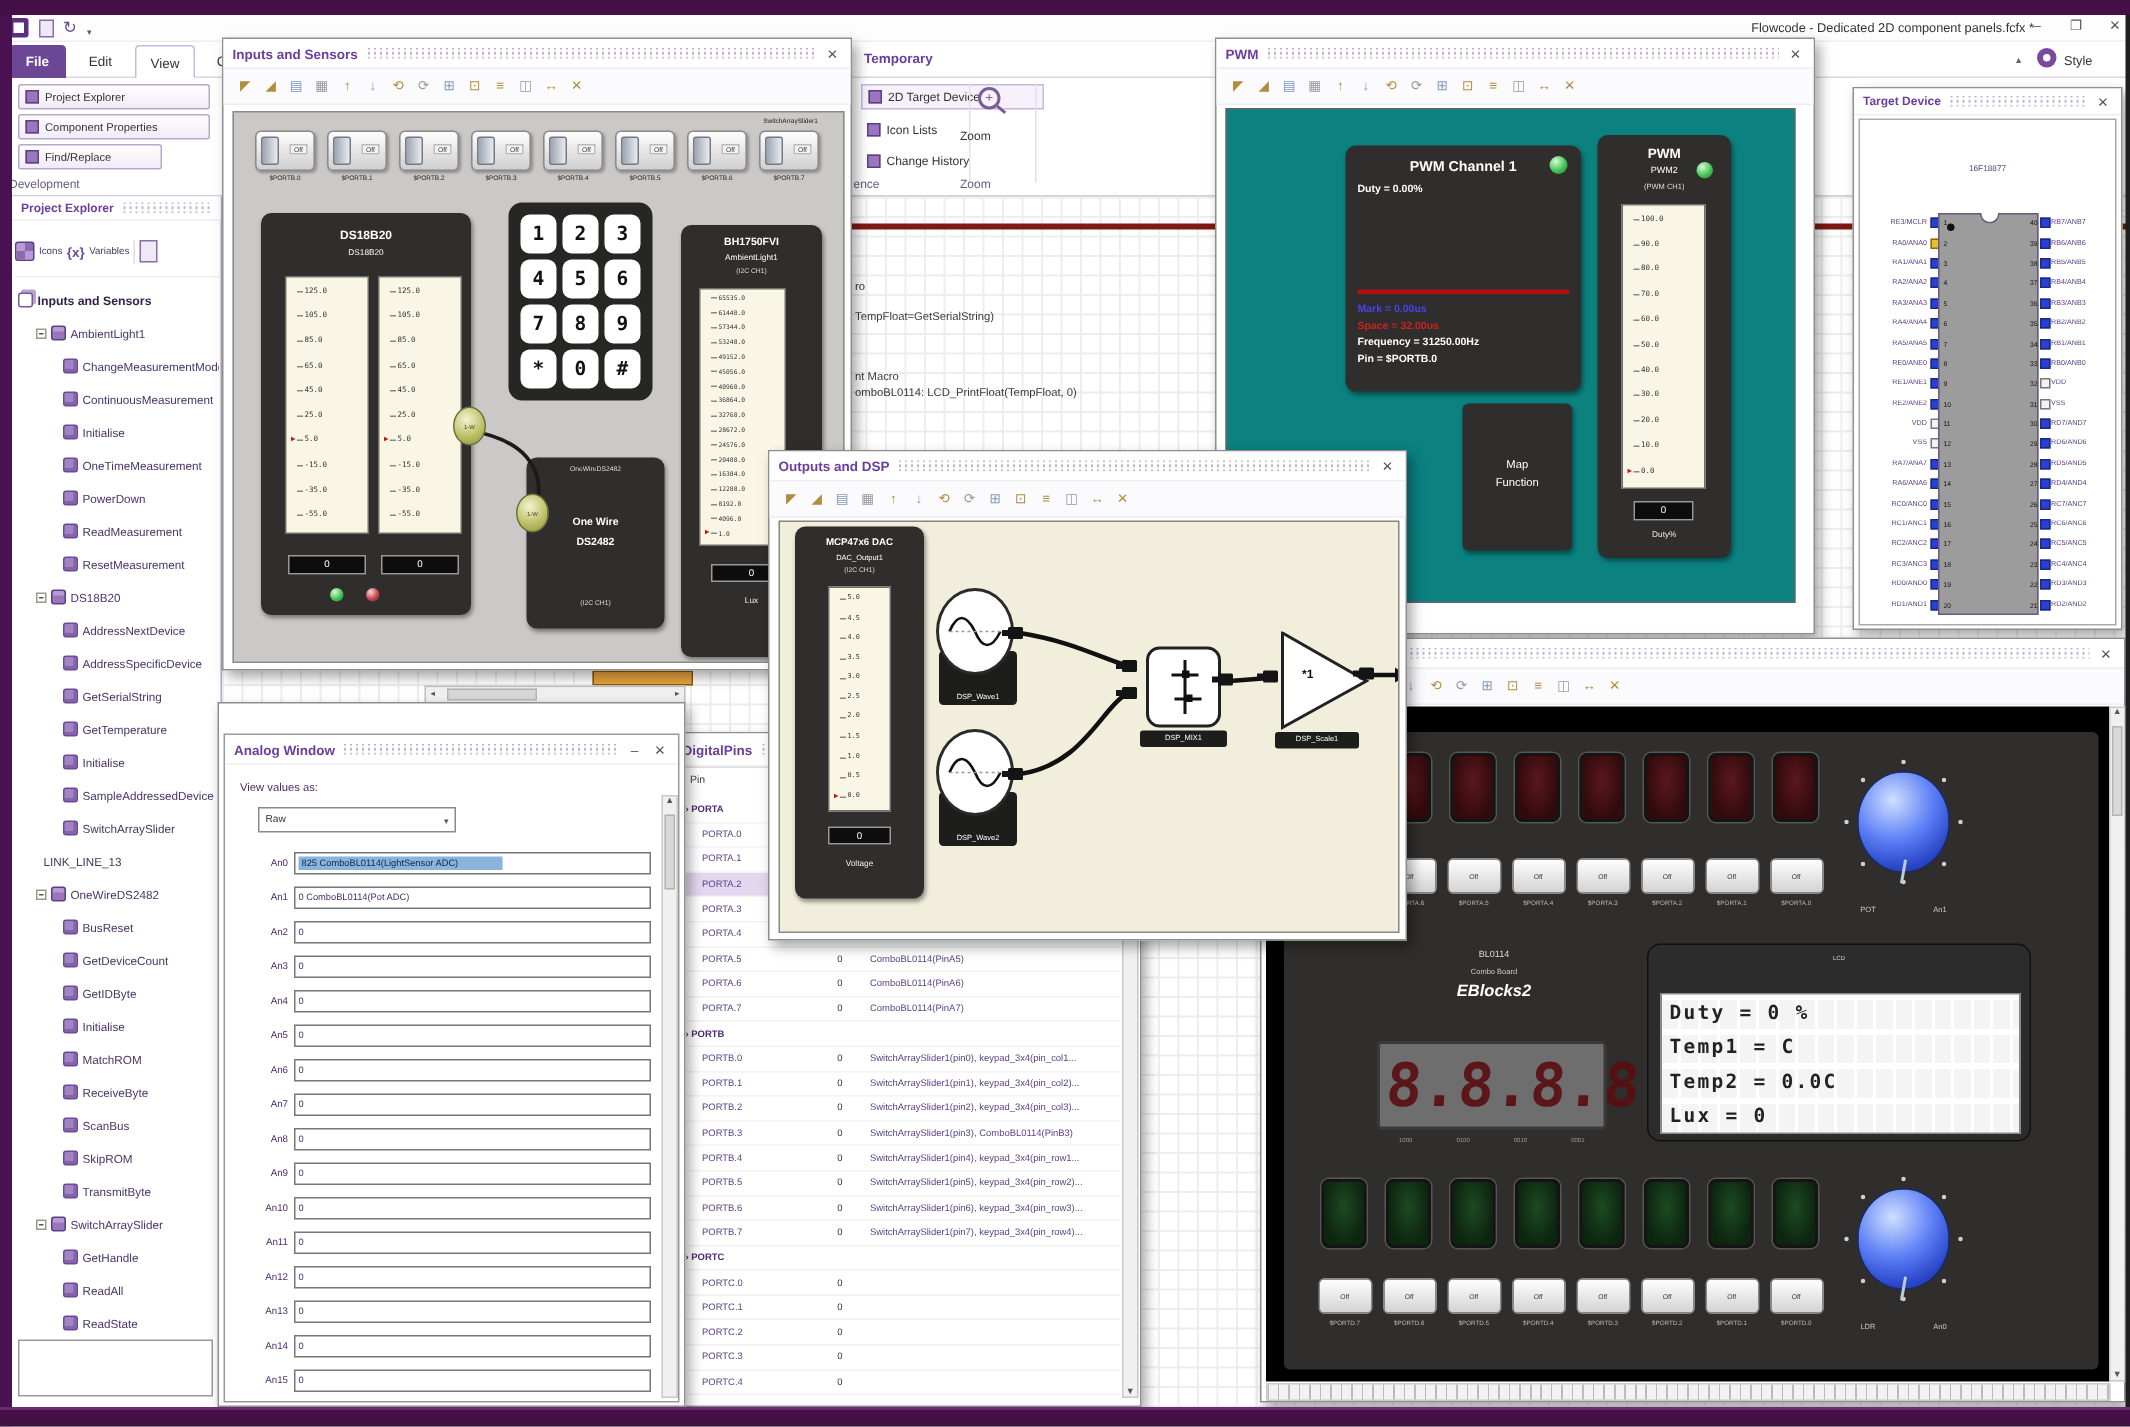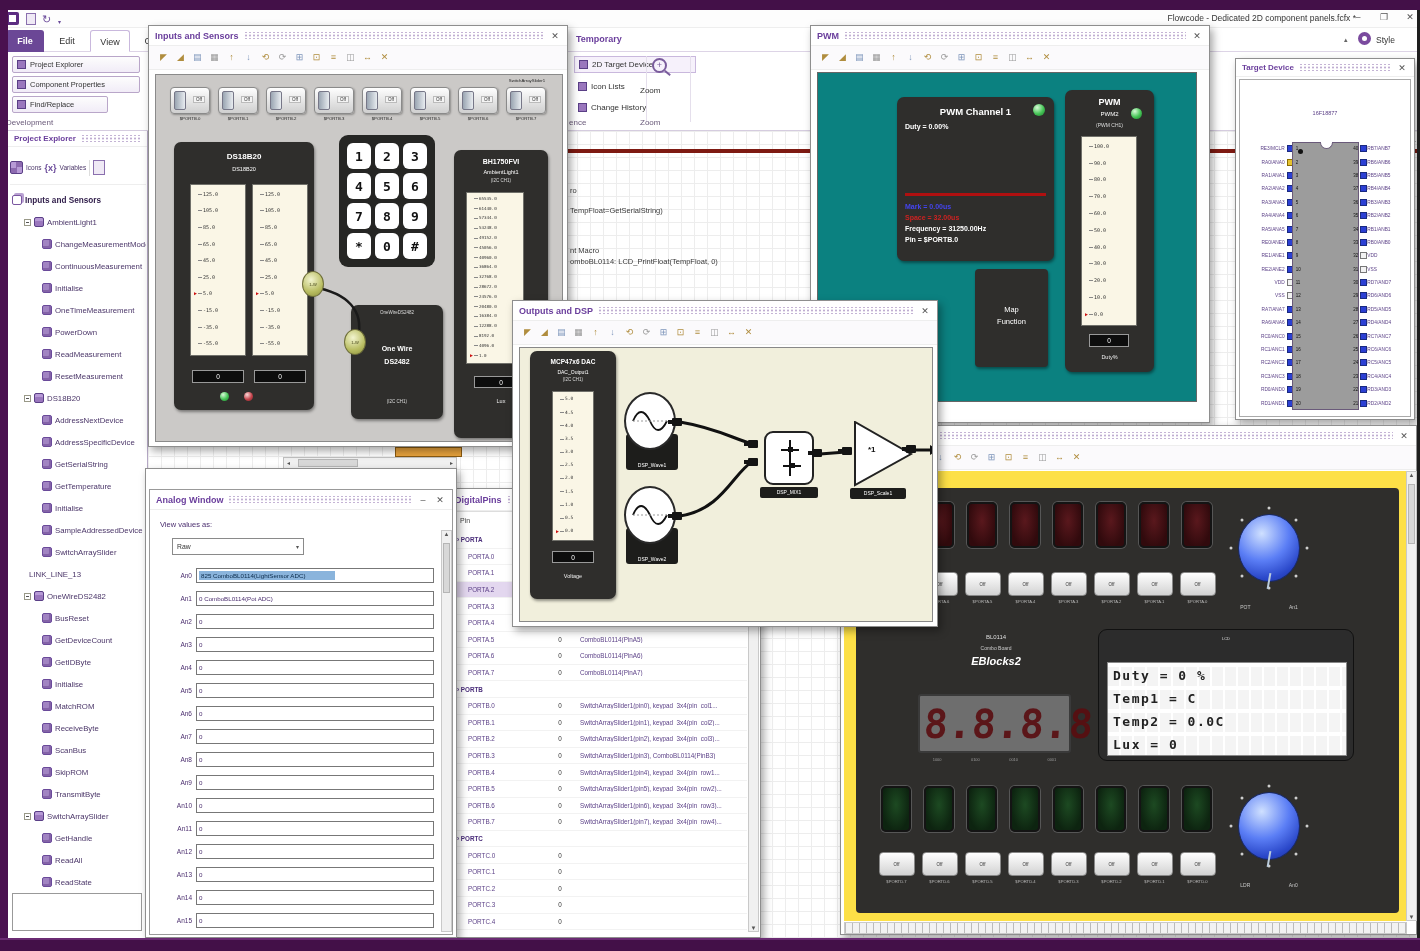--- a/index.html
+++ b/index.html
@@ -706,21 +706,21 @@
         <span class="ticon">↓</span>
         <span class="ticon">⟲</span>
         <span class="ticon">⟳</span>
         <span class="ticon">⊞</span>
         <span class="ticon">⊡</span>
         <span class="ticon">≡</span>
         <span class="ticon">◫</span>
         <span class="ticon">↔</span>
         <span class="ticon">✕</span>
       </div>
-    <div class="abs" style="left:3px;top:45px;width:563px;height:450px;background:#fde047">
+    <div class="abs" style="left:3px;top:45px;width:563px;height:450px;background:#000000">
       <div class="abs" style="left:12px;top:17px;width:543px;height:425px;background:#2f2e2c;border-radius:4px">
         <div class="ledrow" style="left:25px;top:14px">
           <span class="bled red"></span>
             <span class="bled red"></span>
             <span class="bled red"></span>
             <span class="bled red"></span>
             <span class="bled red"></span>
             <span class="bled red"></span>
             <span class="bled red"></span>
             <span class="bled red"></span>

